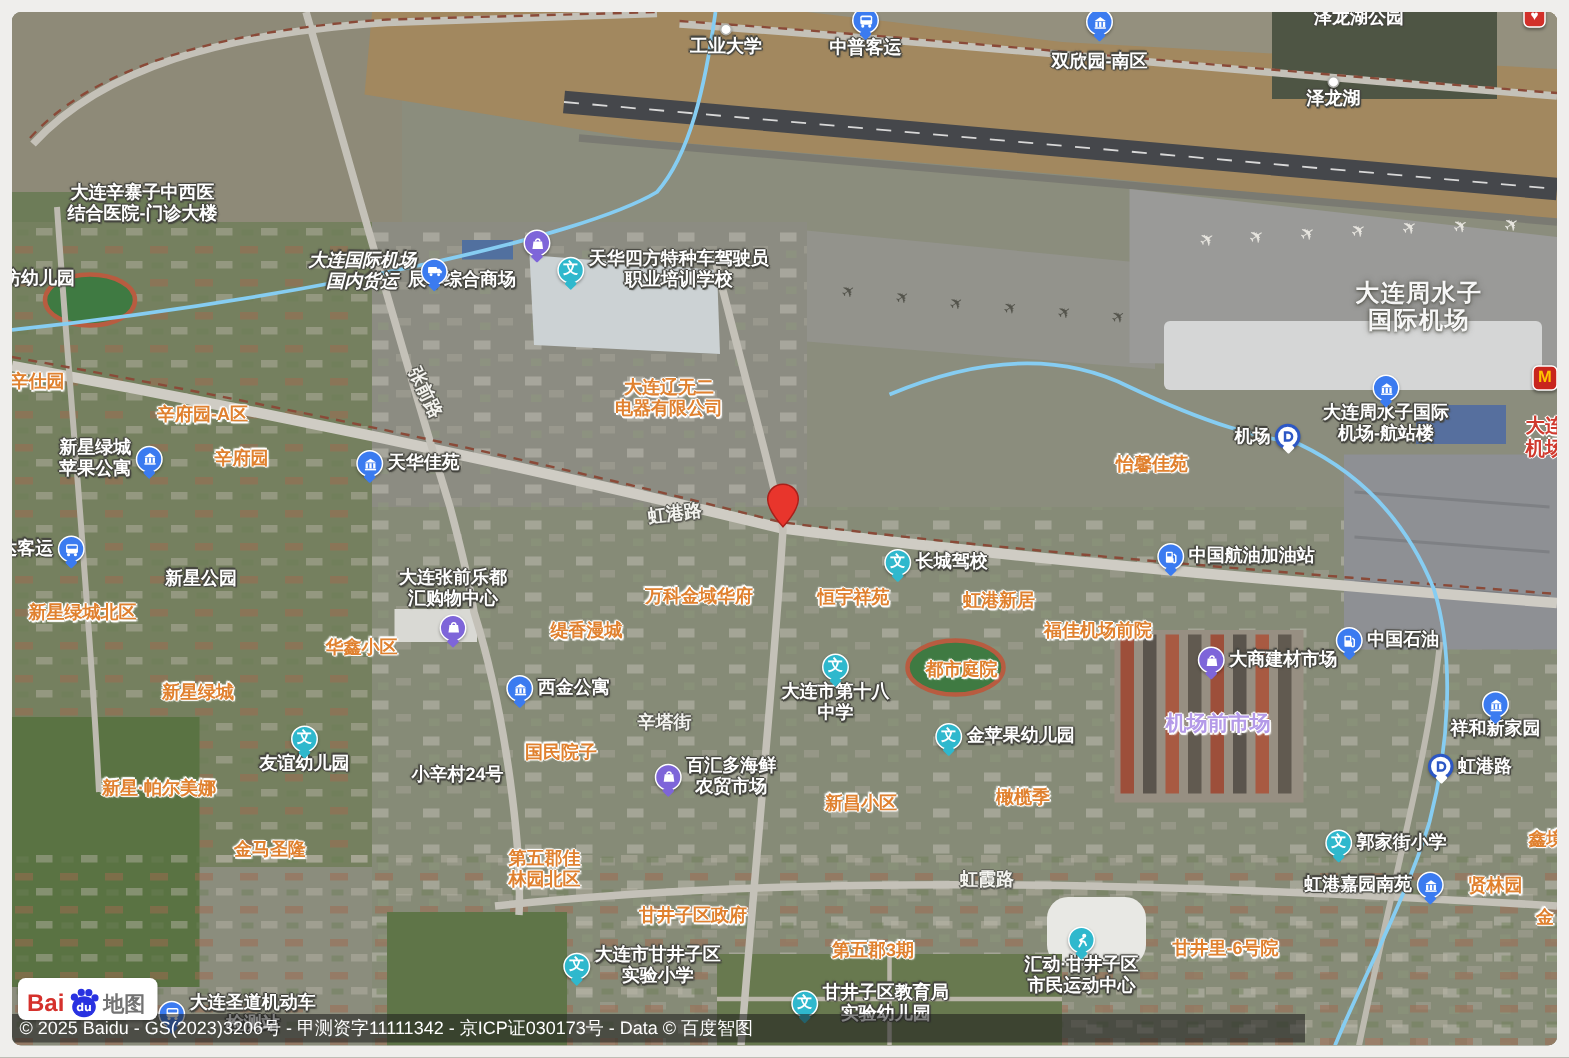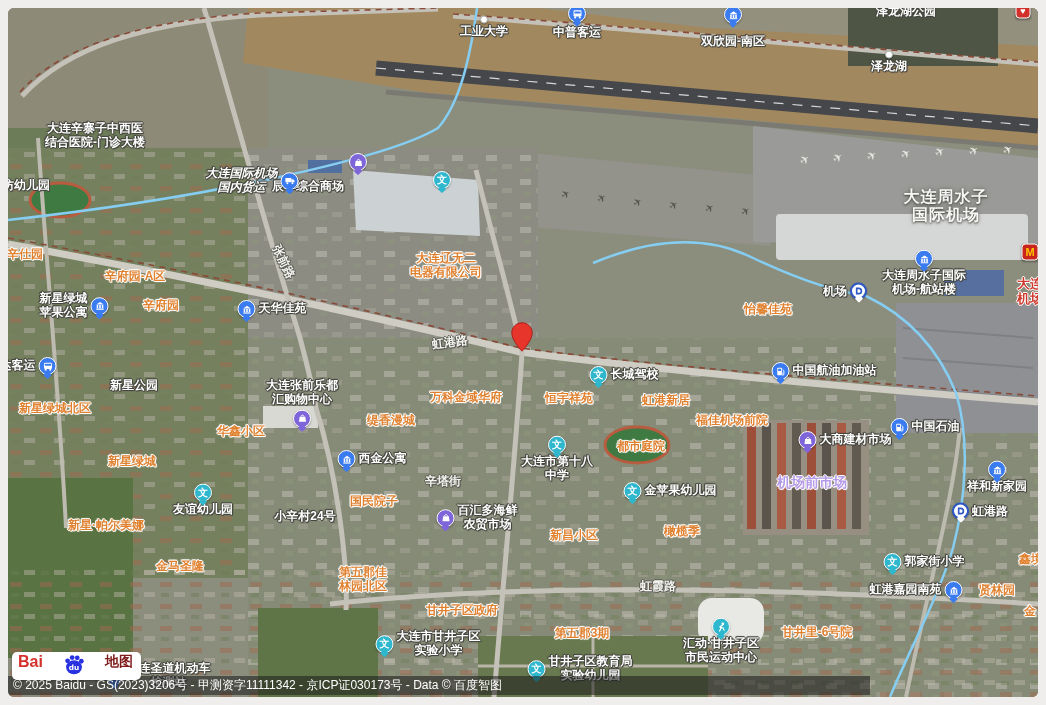--- a/index.html
+++ b/index.html
@@ -34,24 +34,24 @@
   .pic-dot{width:8px;height:8px;border:1.5px solid #b0b0ab;background:#fff}
   .pic-dot::after,.pic-mcd::after,.pic-redpin::after{display:none}
   .pic-mcd{border-radius:4px;background:#c8251d;width:17px;height:17px}
   .pic-mcd .g{color:#ffc300;font-weight:bold;font-size:11px}
   .pic-redpin{border-radius:4px;background:#d2302a;width:15px;height:15px}
   .pic-redpin .g{color:#fff;font-size:9px}
   
   .main-pin{position:absolute;z-index:6;width:22px;height:30px}
   
   .logo{position:absolute;left:4px;top:644px;height:26px;background:#fff;border-radius:5px;
-        padding:1px 8px 1px 6px;display:flex;align-items:flex-start;gap:20px;z-index:11;
+        padding:1px 8px 1px 6px;display:flex;align-items:flex-end;gap:2px;z-index:11;
         box-shadow:0 1px 2px rgba(0,0,0,.25)}
   .logo .bai{color:#d5312c;font-weight:bold;font-size:16px}
-  .logo .ditu{color:#7f1d1d;font-weight:bold;font-size:14px}
+  .logo .ditu{color:#737373;font-weight:bold;font-size:14px}
   .logo svg{width:22px;height:22px;display:block}
   .copy{position:absolute;left:0;top:668px;height:19px;width:862px;background:rgba(25,25,25,.55);
         color:#fff;font-size:12px;line-height:19px;padding:0 0 0 5px;z-index:10;box-sizing:border-box;
         white-space:nowrap;overflow:hidden}
 </style>
 </head>
 <body>
 
 <div class="map">
 
@@ -232,20 +232,24 @@
           <path d="M6.2,3.6h1.6l1.3,1.5v1.3H6.2z" fill="#fff"></path>
           <circle cx="2.6" cy="7.3" r="0.9" fill="#fff"></circle>
           <circle cx="7.2" cy="7.3" r="0.9" fill="#fff"></circle>
         </svg>
       </span>
     </div>
     <div class="lbl s-poi" style="left: 434px; top: 172px; transform: translate(-50%, -50%);">
       <span class="pic pic-edu">
         <i class="g">文</i>
       </span>
+      <span class="txt">
+        <div>天华四方特种车驾驶员</div>
+        <div>职业培训学校</div>
+      </span>
     </div>
     <div class="lbl s-aoi" style="left: 438px; top: 258px; transform: translate(-50%, -50%);">
       <span class="txt">
         <div>大连辽无二</div>
         <div>电器有限公司</div>
       </span>
     </div>
     <div class="lbl s-road" style="left: 275px; top: 254px; transform: translate(-50%, -50%) rotate(64deg);">
       <span class="txt">
         <div>张前路</div>

